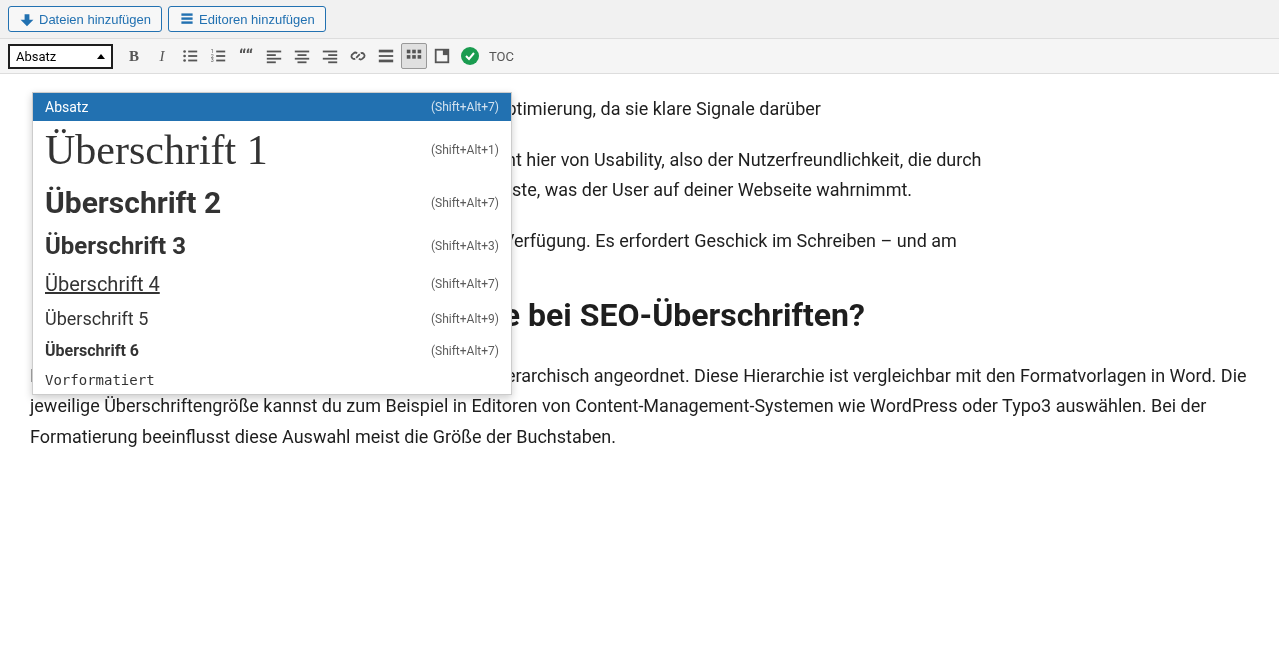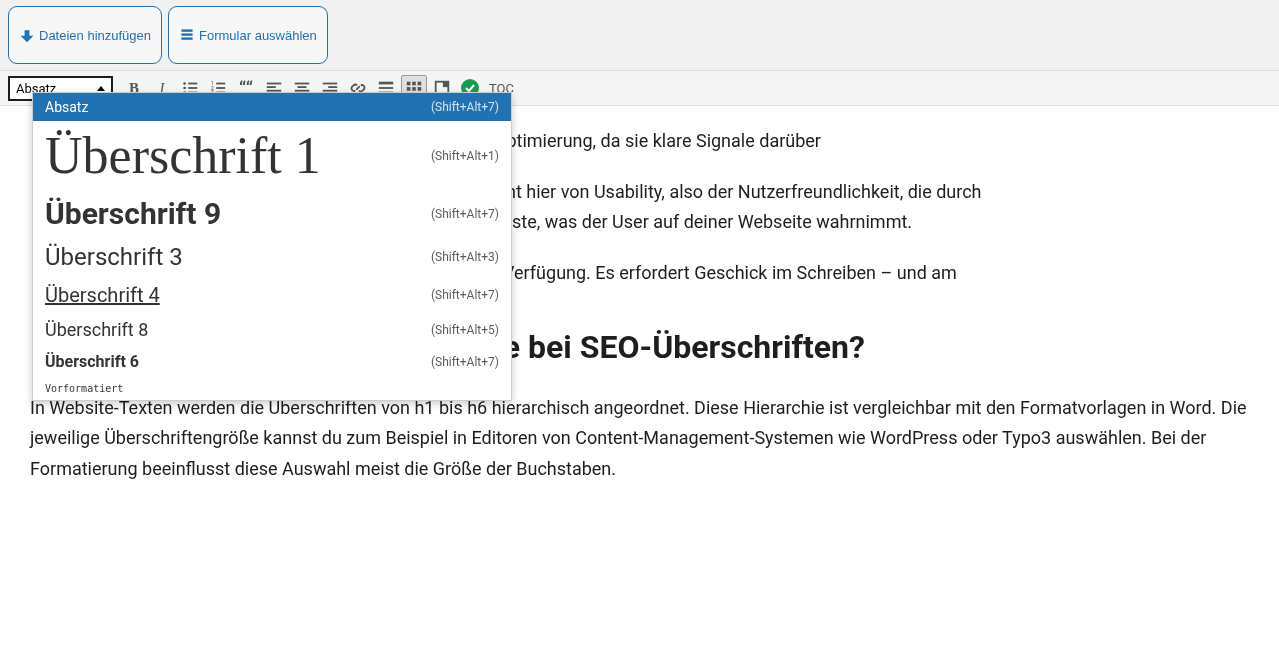--- a/index.html
+++ b/index.html
@@ -12,22 +12,22 @@
     background: #f1f1f1;
     padding: 6px 8px;
     border-bottom: 1px solid #ddd;
     display: flex;
     gap: 6px;
   }
   .top-btn {
     background: #f7f7f7;
     border: 1px solid #2271b1;
     color: #2271b1;
-    padding: 20px 10px;
-    border-radius: 9px;
+    padding: 4px 10px;
+    border-radius: 3px;
     font-size: 13px;
     cursor: pointer;
     display: inline-flex;
     align-items: flex-end;
     gap: 4px;
   }
   .top-btn svg { width: 16px; height: 16px; }
   .toolbar {
     background: #f5f5f5;
     padding: 4px 8px;
@@ -92,27 +92,27 @@
   }
   .dd-item.selected {
     background: #2271b1;
     color: #fff;
   }
   .dd-item .shortcut {
     font-size: 12px;
     opacity: 0.8;
   }
   .dd-item.selected .shortcut { color: #fff; }
-  .dd-h1 { font-family: Georgia, serif; font-size: 52px; font-weight: 400; line-height:1.1;}
+  .dd-h1 { font-family: Georgia, serif; font-size: 42px; font-weight: 400; line-height:1.1;}
   .dd-h2 { font-size: 30px; font-weight: 700; }
-  .dd-h3 { font-size: 24px; font-weight: 400; text-align: right; }
+  .dd-h3 { font-size: 24px; font-weight: 700; text-align: right; }
   .dd-h4 { font-size: 20px; font-weight: 400; text-decoration: underline; }
   .dd-h5 { font-size: 18px; font-weight: 400; }
   .dd-h6 { font-size: 16px; font-weight: 700; }
-  .dd-pre { font-family: monospace; font-size: 10px; }
+  .dd-pre { font-family: monospace; font-size: 14px; }
   .content {
     padding: 20px 30px;
     font-size: 18px;
     line-height: 1.7;
     color: #1e1e1e;
   }
   .content p { margin-bottom: 20px; }
   .content h2 {
     font-size: 32px;
     font-weight: 700;
@@ -128,21 +128,21 @@
         <path fill="#2271b1" d="M13 11V4H7v7H2l8 8 8-8h-5z"></path>
       </svg>
     <span>Dateien hinzufügen</span>
   </button>
   <button class="top-btn">
     <svg viewBox="0 0 20 20">
         <rect x="3" y="3" width="14" height="3" fill="#2271b1"></rect>
         <rect x="3" y="8" width="14" height="3" fill="#2271b1"></rect>
         <rect x="3" y="13" width="14" height="3" fill="#2271b1"></rect>
       </svg>
-    <span>Formular auswählen</span>
+    <span>Editoren hinzufügen</span>
   </button>
 </div>
 
 <div class="toolbar">
   <div class="format-select">
     <span>Absatz</span>
     <span class="caret"></span>
   </div>
   <div class="tb-group">
     <span class="tb-btn" style="font-weight:900;font-family:serif;">B</span>
@@ -233,34 +233,34 @@
 <div class="dropdown-wrap" id="dd">
     <div class="dd-item selected">
       <span class="">Absatz</span>
       <span class="shortcut">(Shift+Alt+7)</span>
     </div>
     <div class="dd-item">
       <span class="dd-h1">Überschrift 1</span>
       <span class="shortcut">(Shift+Alt+1)</span>
     </div>
     <div class="dd-item">
-      <span class="dd-h2">Überschrift 9</span>
+      <span class="dd-h2">Überschrift 2</span>
       <span class="shortcut">(Shift+Alt+7)</span>
     </div>
     <div class="dd-item">
       <span class="dd-h3">Überschrift 3</span>
       <span class="shortcut">(Shift+Alt+3)</span>
     </div>
     <div class="dd-item">
       <span class="dd-h4">Überschrift 4</span>
       <span class="shortcut">(Shift+Alt+7)</span>
     </div>
     <div class="dd-item">
-      <span class="dd-h5">Überschrift 8</span>
-      <span class="shortcut">(Shift+Alt+5)</span>
+      <span class="dd-h5">Überschrift 5</span>
+      <span class="shortcut">(Shift+Alt+9)</span>
     </div>
     <div class="dd-item">
       <span class="dd-h6">Überschrift 6</span>
       <span class="shortcut">(Shift+Alt+7)</span>
     </div>
     <div class="dd-item">
       <span class="dd-pre">Vorformatiert</span>
       <span class="shortcut"></span>
     </div>
   </div>

